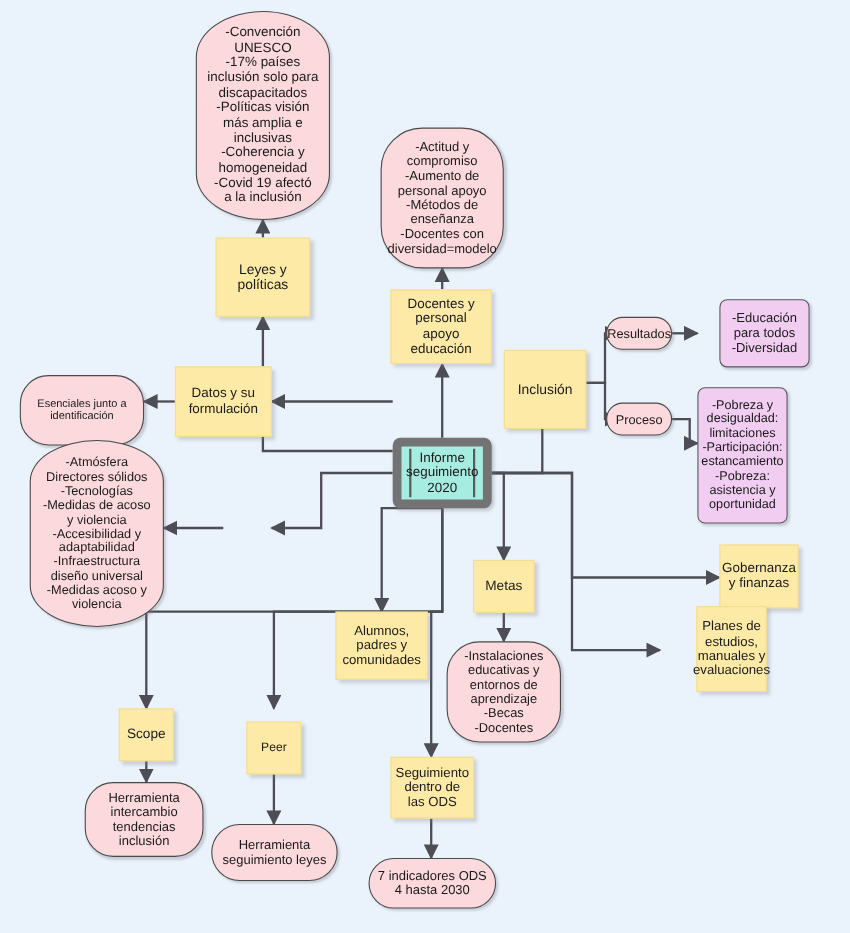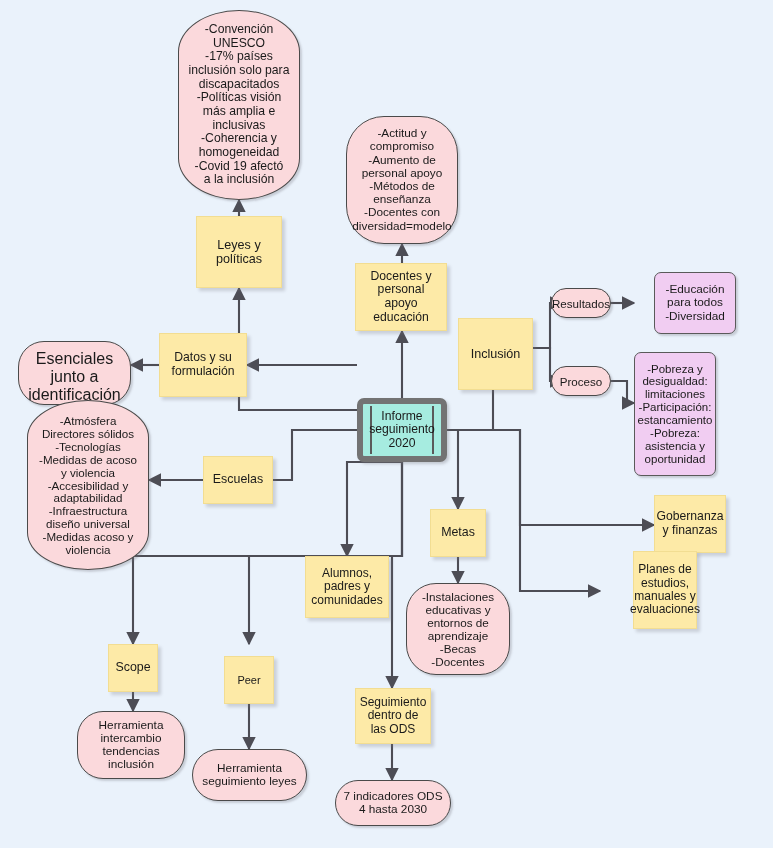--- a/index.html
+++ b/index.html
@@ -52,21 +52,21 @@
     box-shadow: 2px 2px 2px rgba(120,120,130,0.30);
   }
   .node-violet {
     background: #f1cdf2;
     border: 1.6px solid #5a5a5a;
     border-radius: 7px;
     box-shadow: 2px 2px 2px rgba(120,120,130,0.30);
   }
   .node-center {
     background: #a6ece0;
-    border: 6px solid #737373;
+    border: 8px solid #737373;
     border-radius: 7px;
     box-shadow: 2px 2px 3px rgba(120,120,130,0.35);
     z-index: 4;
   }
   .node-center::before,
   .node-center::after {
     content: "";
     position: absolute;
     top: 2px;
     bottom: 2px;
@@ -171,21 +171,21 @@
 diversidad=modelo</span>
   </div>
 
   <div class="node node-rect" style="left:355px; top:263px; width:92px; height:68px; font-size:12.2px;">
     <span>Docentes y
 personal
 apoyo
 educación</span>
   </div>
 
-  <div class="node node-round" style="left:18px; top:341px; width:113px; height:64px; font-size:16px;align-items:flex-end;">
+  <div class="node node-round" style="left:18px; top:341px; width:113px; height:64px; font-size:10px;">
     <span>Esenciales junto a
 identificación</span>
   </div>
 
   <div class="node node-rect" style="left:159px; top:333px; width:88px; height:64px; font-size:12.2px;">
     <span>Datos y su
 formulación</span>
   </div>
 
   <div class="node node-oval" style="left:27px; top:400px; width:122px; height:170px; font-size:11.6px;">
@@ -195,23 +195,20 @@
 -Medidas de acoso
 y violencia
 -Accesibilidad y
 adaptabilidad
 -Infraestructura
 diseño universal
 -Medidas acoso y
 violencia</span>
   </div>
 
-  <div class="node node-rect" style="left:203px; top:456px; width:70px; height:48px; font-size:12.4px;">
-    <span>Escuelas</span>
-  </div>
 
   <div class="node node-center" style="left:357px; top:398px; width:90px; height:64px; font-size:12.2px;">
     <span class="ctext">Informe
 seguimiento
 2020</span>
   </div>
 
   <div class="node node-rect" style="left:458px; top:318px; width:75px; height:72px; font-size:12.6px;">
     <span>Inclusión</span>
   </div>

